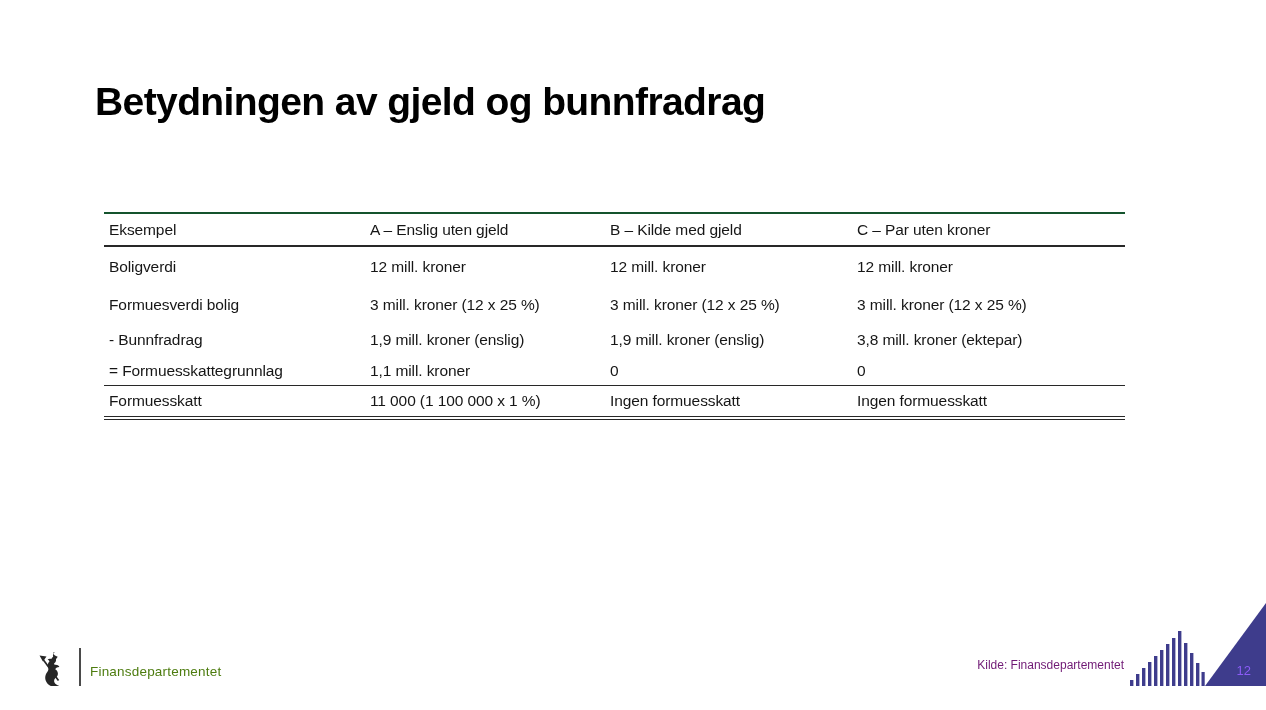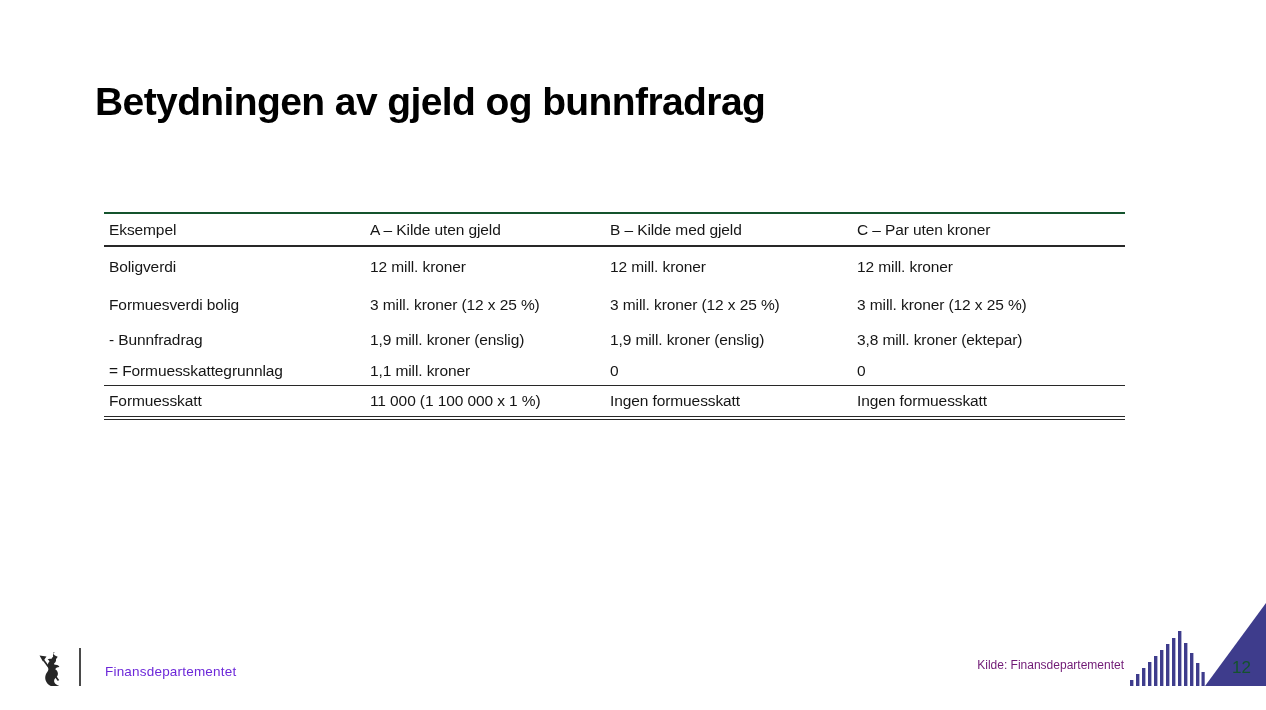--- a/index.html
+++ b/index.html
@@ -38,46 +38,46 @@
   tbody tr.r0 { height:41px; }
   tbody tr.r4 { height:28px; }
   tbody tr.r4 td { border-bottom:1.5px solid #282828; }
   tfoot tr { height:33px; }
   tfoot td { font-weight:700; border-bottom:4px double #282828; }
   td.indent-sm { padding-left:8px; }
 
   
   .crest { position:absolute; left:38px; top:651px; width:27px; height:41px; }
   .footer-divider { position:absolute; left:79px; top:648px; width:1.5px; height:50px; background:#4a4a4a; }
-  .footer-org { position:absolute; left:105px; top:664px; font-size:13.5px; color:#6d28d9; letter-spacing:0.2px; }
+  .footer-org { position:absolute; left:90px; top:664px; font-size:13.5px; color:#4d7c0f; letter-spacing:0.2px; }
   .source-note { position:absolute; top:658px; right:142px; font-size:12px; color:#701a75; }
 
   
   .deco { position:absolute; right:0; bottom:0; width:140px; height:92px; }
   .deco .acc { fill:var(--accent, #3E3C8C); }
-  .page-number { position:absolute; right:15px; bottom:8px; font-size:17px; color:#14532d; }
+  .page-number { position:absolute; right:15px; bottom:8px; font-size:13px; color:#8b5cf6; }
 </style>
 </head>
 <body>
 
 <div class="slide">
 
   <h1 class="title">Betydningen av gjeld og bunnfradrag</h1>
 
   <table class="cmp">
     <colgroup>
         <col class="c0">
         <col class="c1">
         <col class="c2">
         <col class="c3">
       </colgroup>
     <thead>
       <tr>
         <th class="lead">Eksempel</th>
-        <th>A – Kilde uten gjeld</th>
+        <th>A – Enslig uten gjeld</th>
         <th>B – Kilde med gjeld</th>
         <th>C – Par uten kroner</th>
       </tr>
     </thead>
     <tbody>
       <tr class="r0">
         <td class="lead">Boligverdi</td>
         <td>12 mill. kroner</td>
         <td>12 mill. kroner</td>
         <td>12 mill. kroner</td>

